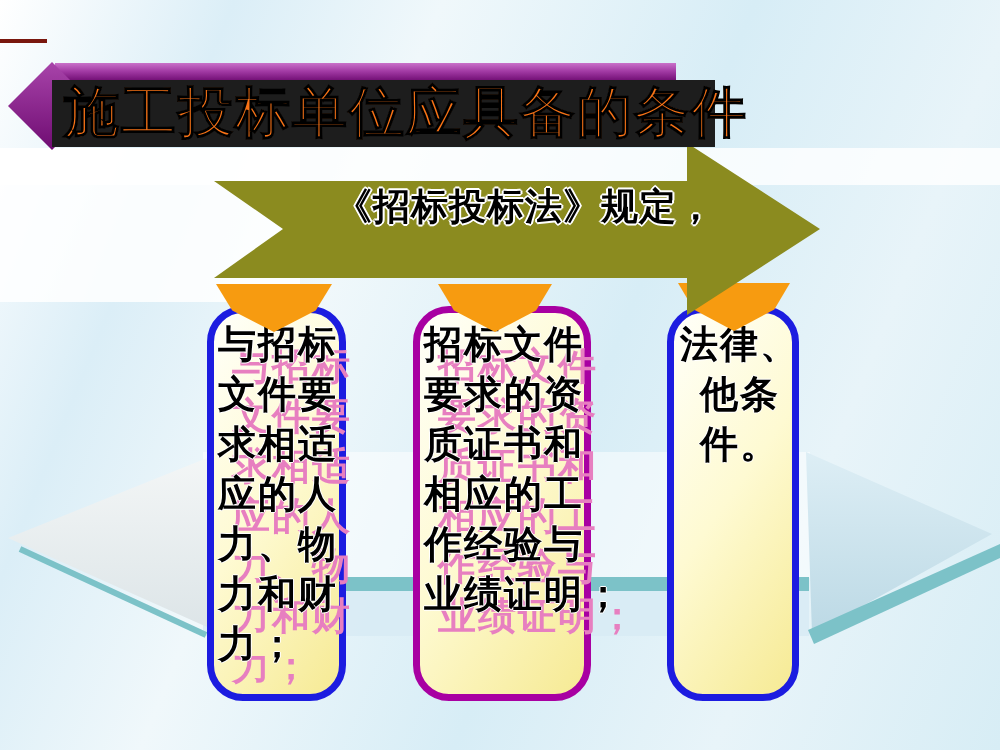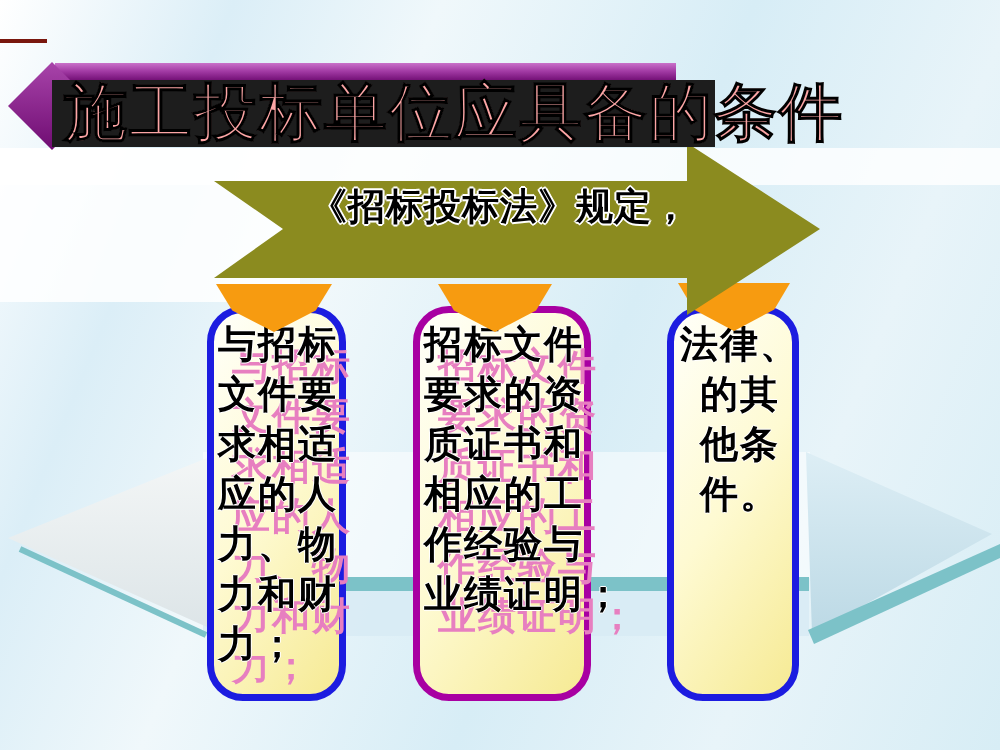--- a/index.html
+++ b/index.html
@@ -33,31 +33,31 @@
 
   
   .connector{top:284px;height:48px;background:#F79B10;z-index:3;
     clip-path:polygon(0 0,100% 0,86% 55%,50% 100%,14% 55%);}
   .connector-1{left:216px;width:116px;}
   .connector-2{left:438px;width:114px;}
   .connector-3{left:678px;width:112px;top:283px;}
 
   
   .arrow-svg{left:0;top:0;width:1000px;height:750px;z-index:4;pointer-events:none;}
-  .arrow-text{left:285px;top:184px;width:430px;text-align:center;z-index:5;
+  .arrow-text{left:285px;top:184px;width:430px;text-align:right;z-index:5;
     font-weight:bold;font-size:37px;line-height:45px;color:#000;letter-spacing:1px;
     text-shadow:-2px 0 #fff,2px 0 #fff,0 -2px #fff,0 2px #fff,-1px -1px #fff,1px 1px #fff,1px -1px #fff,-1px 1px #fff;}
 
   
   .purple-bar{left:55px;top:63px;width:621px;height:18px;z-index:6;
     background:linear-gradient(180deg,#c971c9 0%,#a33ba5 45%,#6f0c72 100%);}
   .diamond-svg{left:0;top:55px;width:120px;height:110px;z-index:6;}
   .banner{left:52px;top:80px;width:663px;height:67px;background:#1d1d1d;z-index:7;}
   .title{position:absolute;left:12px;top:0;width:650px;height:67px;line-height:64px;
-    font-weight:bold;font-size:63px;color:#fca5a5;letter-spacing:2px;white-space:nowrap;
+    font-weight:bold;font-size:55px;color:#f97316;letter-spacing:2px;white-space:nowrap;
     -webkit-text-stroke:1px #000;}
 
   
   .red-mark{left:0;top:39px;width:47px;height:4px;background:#7A170E;z-index:8;}
 </style>
 </head>
 <body>
 
 <div class="slide">
 
@@ -121,21 +121,20 @@
       <div>质证书和</div>
         <div>相应的工</div>
       <div>作经验与</div>
         <div>业绩证明；</div>
     </div>
   </div>
 
   <div class="abs pill pill-3 pill-blue">
     <div class="pill-text">
       <div>法律、</div>
-        <div>的其</div>
       <div>他条</div>
         <div>件。</div>
     </div>
   </div>
 
   <div class="abs connector connector-1"></div>
   <div class="abs connector connector-2"></div>
   <div class="abs connector connector-3"></div>
 
   <svg class="abs arrow-svg" viewBox="0 0 1000 750" xmlns="http://www.w3.org/2000/svg">

